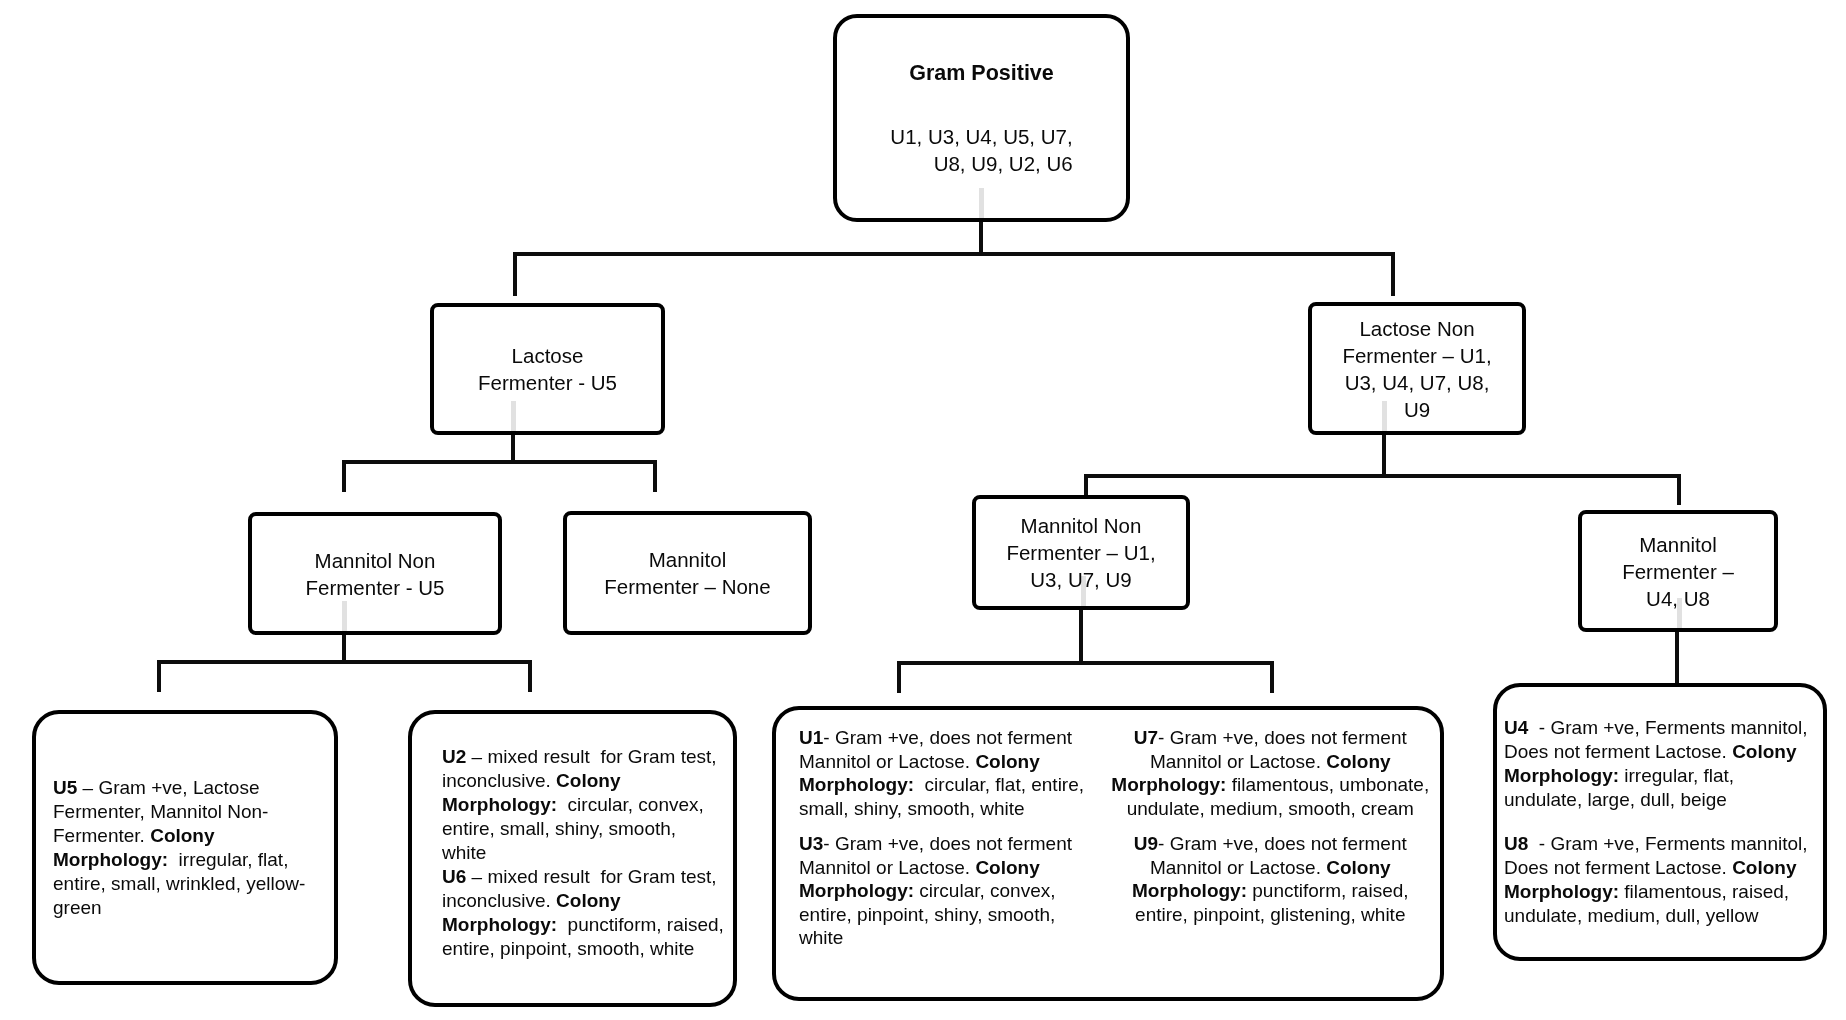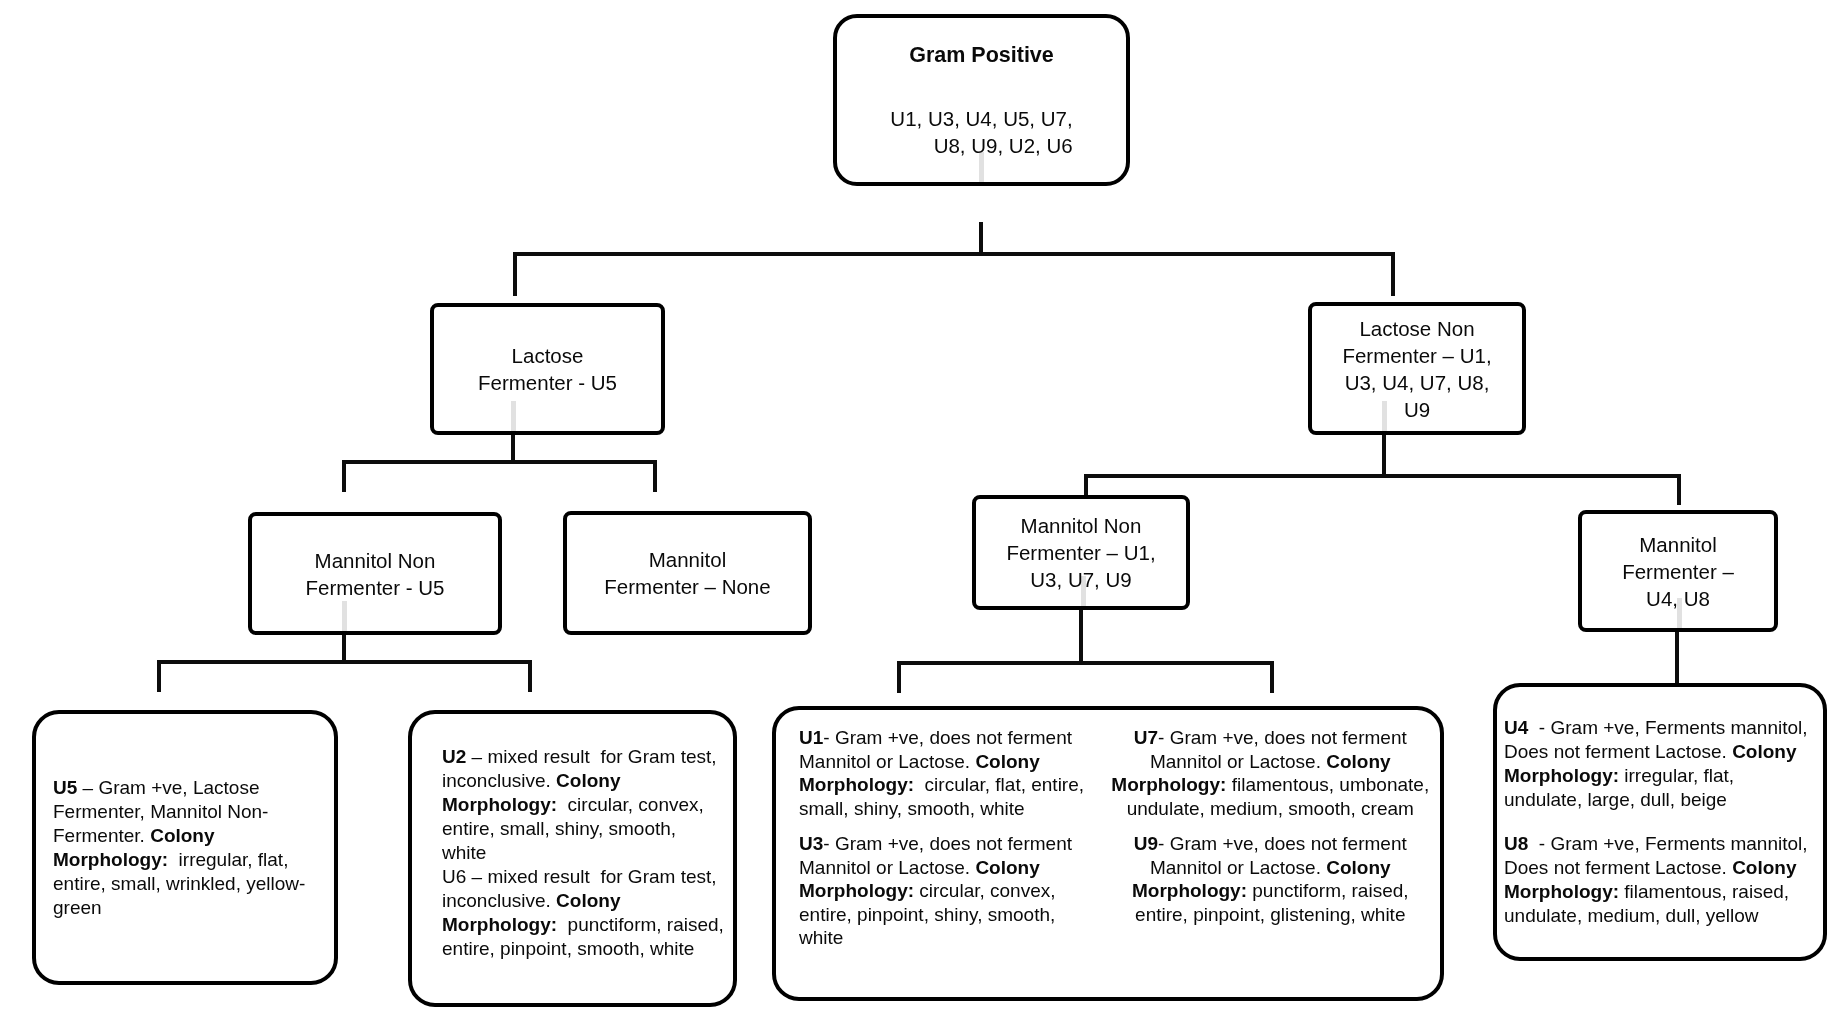--- a/index.html
+++ b/index.html
@@ -53,21 +53,21 @@
   <div class="line" style="left:157px;top:660px;width:4px;height:32px;"></div>
   <div class="line" style="left:528px;top:660px;width:4px;height:32px;"></div>
 
   <div class="line" style="left:1079px;top:610px;width:4px;height:55px;"></div>
   <div class="line" style="left:897px;top:661px;width:377px;height:4px;"></div>
   <div class="line" style="left:897px;top:661px;width:4px;height:32px;"></div>
   <div class="line" style="left:1270px;top:661px;width:4px;height:32px;"></div>
 
   <div class="line" style="left:1675px;top:632px;width:4px;height:54px;"></div>
 
-  <div class="n rad-lg" style="left:833px;top:14px;width:297px;height:172px;">
+  <div class="n rad-lg" style="left:833px;top:14px;width:297px;height:208px;">
     <div class="tick" style="left:142px;"></div>
     <div class="lbl">
       <div style="font-weight:700;font-size:21.5px;margin-bottom:9px;">Gram Positive</div>
       <div style="white-space:pre-line;text-align:right;">U1, U3, U4, U5, U7,
 U8, U9, U2, U6</div>
     </div>
   </div>
 
   <div class="n rad-md" style="left:430px;top:303px;width:235px;height:132px;">
     <div class="tick" style="left:77px;"></div>
@@ -107,21 +107,21 @@
 Fermenter –
 U4, U8</div>
   </div>
 
   <div class="lf col-v" style="left:32px;top:710px;width:306px;height:275px;padding:0 12px 0 17px;justify-content:center;">
     <p><span style="font-weight: 700;">U5</span><span> – Gram +ve, Lactose Fermenter, Mannitol Non-Fermenter. </span><span style="font-weight: 700;">Colony Morphology:</span><span>  irregular, flat, entire, small, wrinkled, yellow-green</span></p>
   </div>
 
   <div class="lf col-v" style="left:408px;top:710px;width:329px;height:297px;padding:0 8px 12px 30px;">
     <p><span style="font-weight: 700;">U2</span><span> – mixed result  for Gram test, inconclusive. </span><span style="font-weight: 700;">Colony Morphology:</span><span>  circular, convex, entire, small, shiny, smooth, white</span></p>
-    <p><span style="font-weight: 400; text-align: right;">U6</span><span> – mixed result  for Gram test, inconclusive. </span><span style="font-weight: 700;">Colony Morphology:</span><span>  punctiform, raised, entire, pinpoint, smooth, white</span></p>
+    <p><span style="font-weight: 700; text-align: right;">U6</span><span> – mixed result  for Gram test, inconclusive. </span><span style="font-weight: 700;">Colony Morphology:</span><span>  punctiform, raised, entire, pinpoint, smooth, white</span></p>
   </div>
 
   <div class="lf" style="left:772px;top:706px;width:672px;height:295px;padding:16px 8px 0 23px;line-height:23.5px;display:flex;">
     <div style="width:288px;margin-right:22px;">
       <p><span style="font-weight: 700;">U1</span><span>- Gram +ve, does not ferment Mannitol or Lactose. </span><span style="font-weight: 700;">Colony Morphology:</span><span>  circular, flat, entire, small, shiny, smooth, white</span></p>
       <p style="margin-top:12px;"><span style="font-weight: 700;">U3</span><span>- Gram +ve, does not ferment Mannitol or Lactose. </span><span style="font-weight: 700;">Colony Morphology:</span><span> circular, convex, entire, pinpoint, shiny, smooth, white</span></p>
     </div>
     <div style="width:324px;text-align:center;">
       <p><span style="font-weight: 700;">U7</span><span>- Gram +ve, does not ferment Mannitol or Lactose. </span><span style="font-weight: 700;">Colony Morphology:</span><span> filamentous, umbonate, undulate, medium, smooth, cream</span></p>
       <p style="margin-top:12px;"><span style="font-weight: 700;">U9</span><span>- Gram +ve, does not ferment Mannitol or Lactose. </span><span style="font-weight: 700;">Colony Morphology:</span><span> punctiform, raised, entire, pinpoint, glistening, white</span></p>

